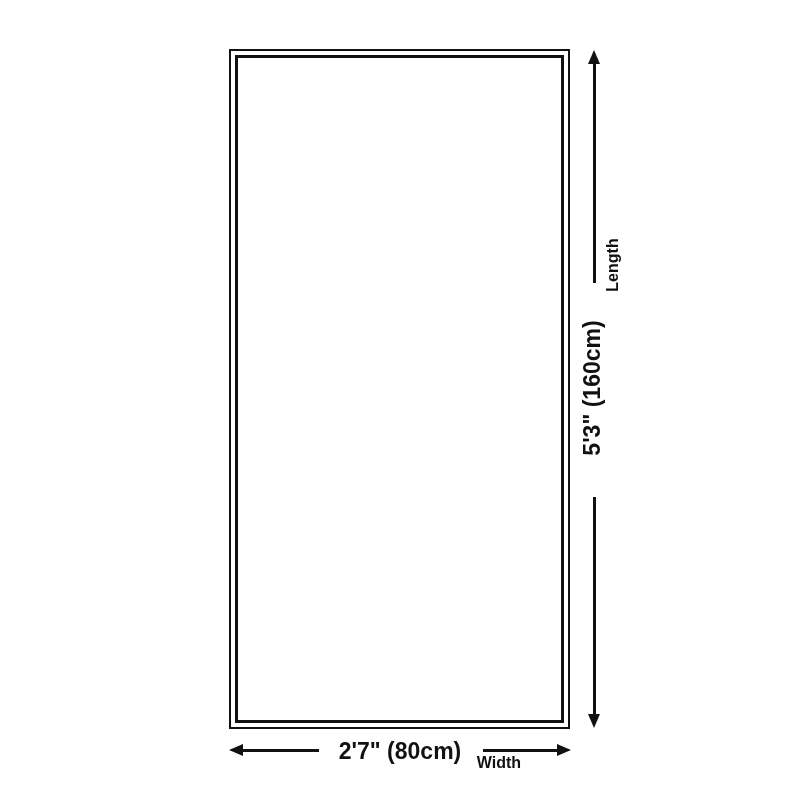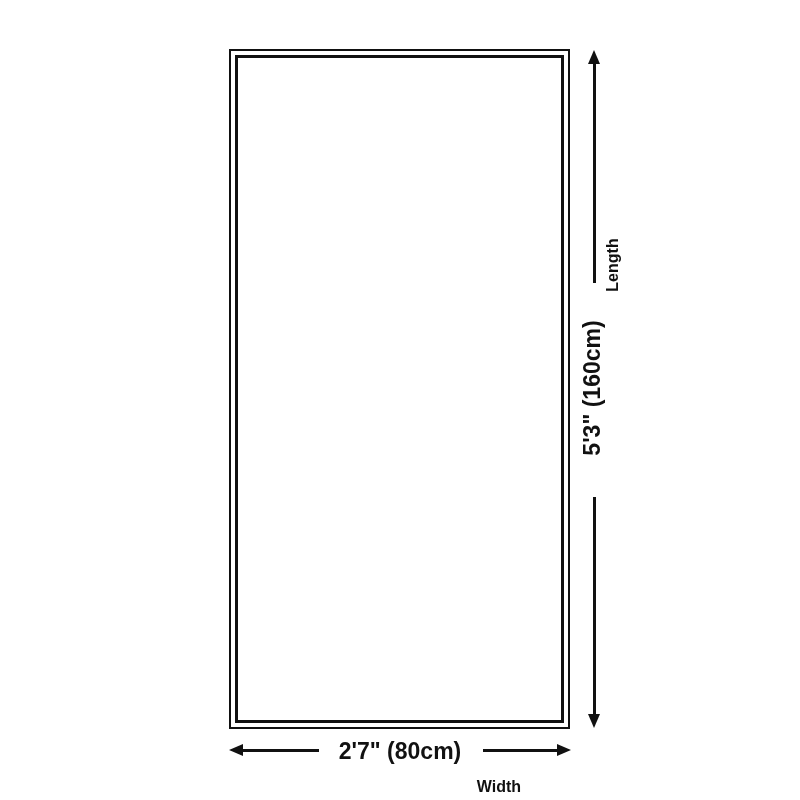--- a/index.html
+++ b/index.html
@@ -70,21 +70,21 @@
     font-weight: 700;
     line-height: 1;
     color: #111111;
   }
   .rot { transform: translate(-50%, -50%) rotate(-90deg); }
   .hor { transform: translate(-50%, -50%); }
 
   .value-v { left: 592px; top: 388px; font-size: 23px; }
   .label-v { left: 613px; top: 265px; font-size: 16px; }
   .value-h { left: 400px; top: 751px; font-size: 23px; }
-  .label-h { left: 499px; top: 763px; font-size: 16px; margin-top: 24px; }
+  .label-h { left: 499px; top: 763px; font-size: 16px; }
 </style>
 </head>
 <body>
 
 <div class="canvas">
 
   <div class="rug">
     <div class="rug-inner"></div>
   </div>
 

